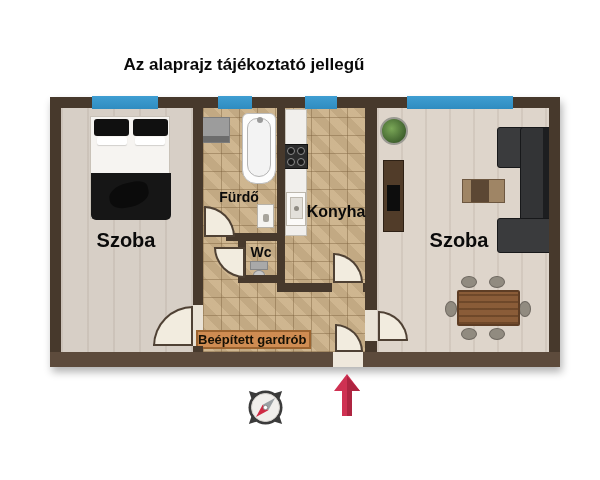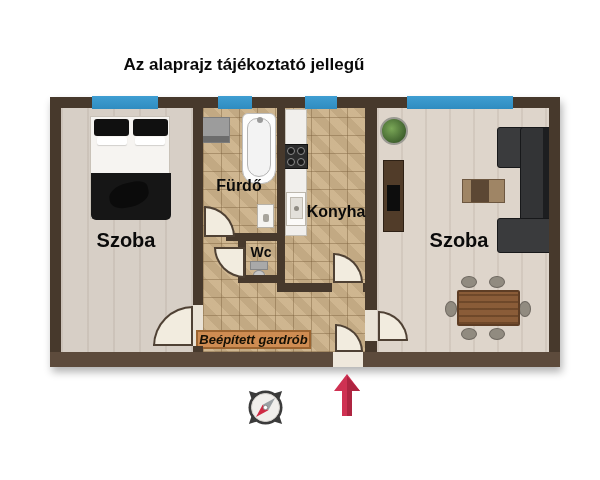--- a/index.html
+++ b/index.html
@@ -21,22 +21,22 @@
       repeating-linear-gradient(0deg, rgba(125,98,62,.45) 0 1px, rgba(0,0,0,0) 1px 18px),
       repeating-linear-gradient(90deg, rgba(125,98,62,.45) 0 1px, rgba(0,0,0,0) 1px 18px),
       repeating-linear-gradient(45deg, rgba(255,255,255,.05) 0 9px, rgba(0,0,0,.05) 9px 18px);}
   .win{position:absolute;top:-1px;height:13px;background:linear-gradient(var(--window,#3f9ed2),#2f8cc0);}
   .door{position:absolute;background:var(--door,#f2ecdf);border:2px solid #4f4134;box-sizing:border-box;}
   .door.ne{border-top-right-radius:100% 100%;}
   .door.nw{border-top-left-radius:100% 100%;}
   .door.sw{border-bottom-left-radius:100% 100%;}
   .room-label{position:absolute;font-weight:bold;color:#0a0a0a;text-align:center;}
   .gardrob{position:absolute;background:var(--gardrob,#cf8c52);border:2px solid #9c6430;
-           box-sizing:border-box;display:flex;align-items:center;justify-content:center;
-           font-weight:bold;font-size:13px;color:#151005;font-style:italic;}
+           box-sizing:border-box;display:flex;align-items:center;
+           font-weight:bold;font-size:13px;color:#151005;}
   .furn{position:absolute;box-sizing:border-box;}
 </style>
 </head>
 <body>
 
 <div class="canvas">
 
   <div class="title">Az alaprajz tájékoztató jellegű</div>
 
   <div class="plan">
@@ -135,21 +135,21 @@
     <div class="win" style="left:357px;width:106px;"></div>
 
     <div class="door nw" style="left:103px;top:209px;width:40px;height:40px;"></div>
     <div class="door ne" style="left:154px;top:109px;width:31px;height:31px;"></div>
     <div class="door sw" style="left:164px;top:150px;width:31px;height:31px;"></div>
     <div class="door ne" style="left:283px;top:156px;width:30px;height:30px;"></div>
     <div class="door ne" style="left:285px;top:227px;width:28px;height:28px;"></div>
     <div class="door ne" style="left:328px;top:214px;width:30px;height:30px;"></div>
 
     <div class="room-label" style="left:16px;top:132px;width:120px;font-size:20px;">Szoba</div>
-    <div class="room-label" style="left:154px;top:80px;width:70px;font-size:16px;">Fürdő</div>
+    <div class="room-label" style="left:154px;top:92px;width:70px;font-size:14px;">Fürdő</div>
     <div class="room-label" style="left:248px;top:90px;width:76px;font-size:16px;margin-top:16px;">Konyha</div>
     <div class="room-label" style="left:191px;top:147px;width:40px;font-size:14px;">Wc</div>
     <div class="room-label" style="left:349px;top:132px;width:120px;font-size:20px;">Szoba</div>
   </div>
 
   <svg class="abs" style="left:242px;top:384px;" width="47" height="47" viewBox="0 0 47 47">
     <g transform="rotate(45 23.5 23.5)">
       <polygon points="23.5,0 27,7 23.5,10 20,7" fill="#3b3b3b"></polygon>
       <polygon points="23.5,47 27,40 23.5,37 20,40" fill="#3b3b3b"></polygon>
       <polygon points="0,23.5 7,20 10,23.5 7,27" fill="#3b3b3b"></polygon>

